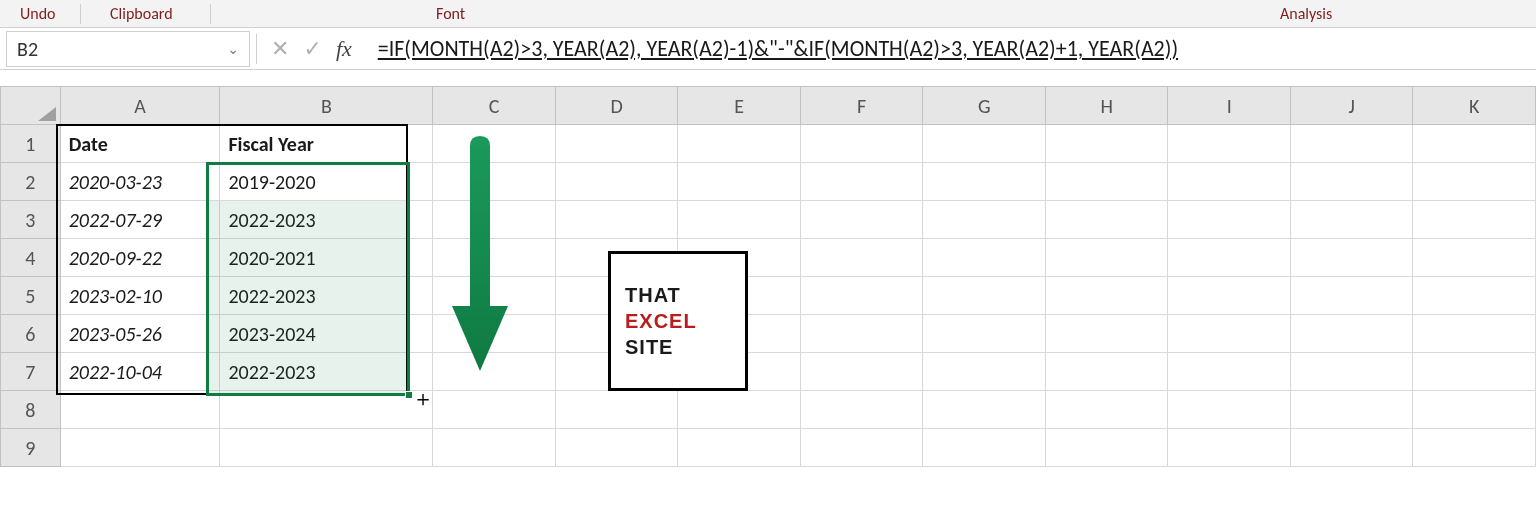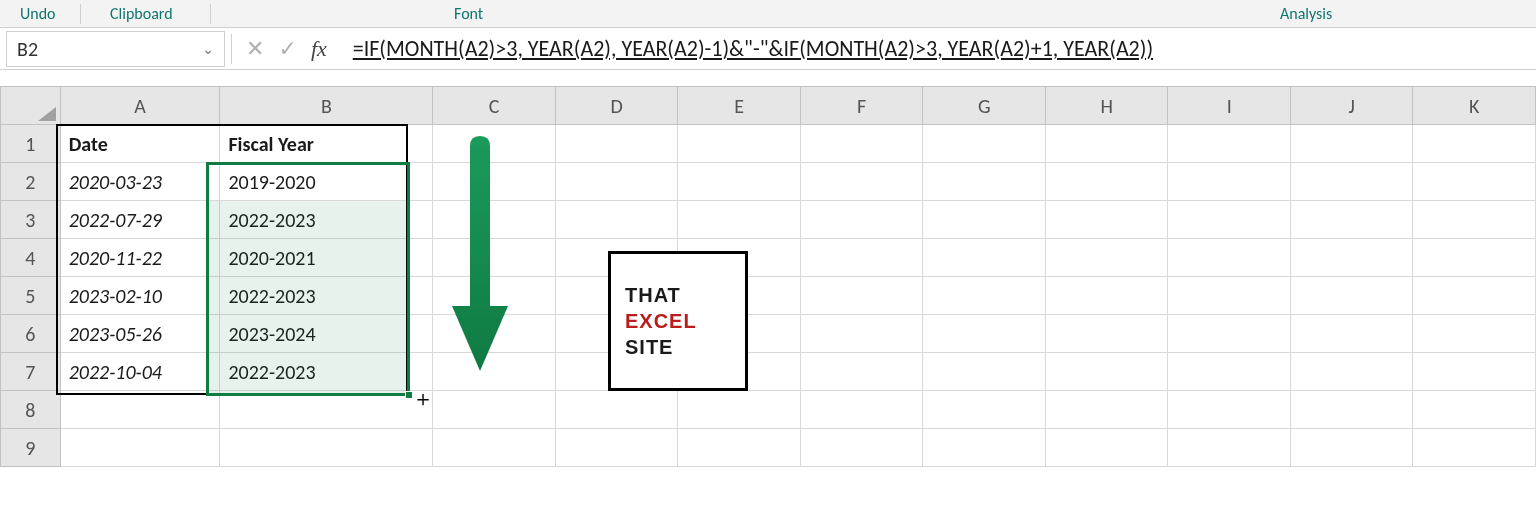--- a/index.html
+++ b/index.html
@@ -15,36 +15,36 @@
     }
 
     
     .ribbon-row {
       height: 28px;
       background: #f3f3f3;
       border-bottom: 1px solid #d0d0d0;
       display: flex;
       align-items: center;
       font-size: 16px;
-      color: #0f766e;
+      color: #7f1d1d;
       position: relative;
     }
     .ribbon-row .grp { position: absolute; }
     .ribbon-row .sep { width: 1px; height: 20px; background: #cfcfcf; position: absolute; }
 
     
     .formula-row {
       height: 42px;
       display: flex;
       align-items: center;
       background: #ffffff;
       border-bottom: 1px solid #d0d0d0;
     }
     .name-box {
-      width: 219px;
+      width: 244px;
       height: 36px;
       border: 1px solid #cfcfcf;
       margin: 0 6px 0 6px;
       display: flex;
       align-items: center;
       padding: 0 10px;
       font-size: 20px;
       color: #333;
       position: relative;
     }
@@ -173,21 +173,21 @@
 
   </style>
 </head>
 <body>
 
 <div class="ribbon-row">
   <span class="sep" style="left:80px"></span>
   <span class="sep" style="left:210px"></span>
   <span class="grp" style="left:20px">Undo</span>
   <span class="grp" style="left:110px">Clipboard</span>
-  <span class="grp" style="left:454px">Font</span>
+  <span class="grp" style="left:436px">Font</span>
   <span class="grp" style="left:1280px">Analysis</span>
 </div>
 
 <div class="formula-row">
   <div class="name-box">
     <span>B2</span>
     <span class="dd">⌄</span>
   </div>
   <span style="width:1px;height:30px;background:#cfcfcf;"></span>
   <div class="fx-area">
@@ -256,21 +256,21 @@
           <td></td>
           <td></td>
           <td></td>
           <td></td>
           <td></td>
           <td></td>
           <td></td>
       </tr>
       <tr>
         <th class="sel">4</th>
-        <td class="r">2020-11-22</td>
+        <td class="r">2020-09-22</td>
         <td>2020-2021</td>
         <td></td>
           <td></td>
           <td></td>
           <td></td>
           <td></td>
           <td></td>
           <td></td>
           <td></td>
           <td></td>

